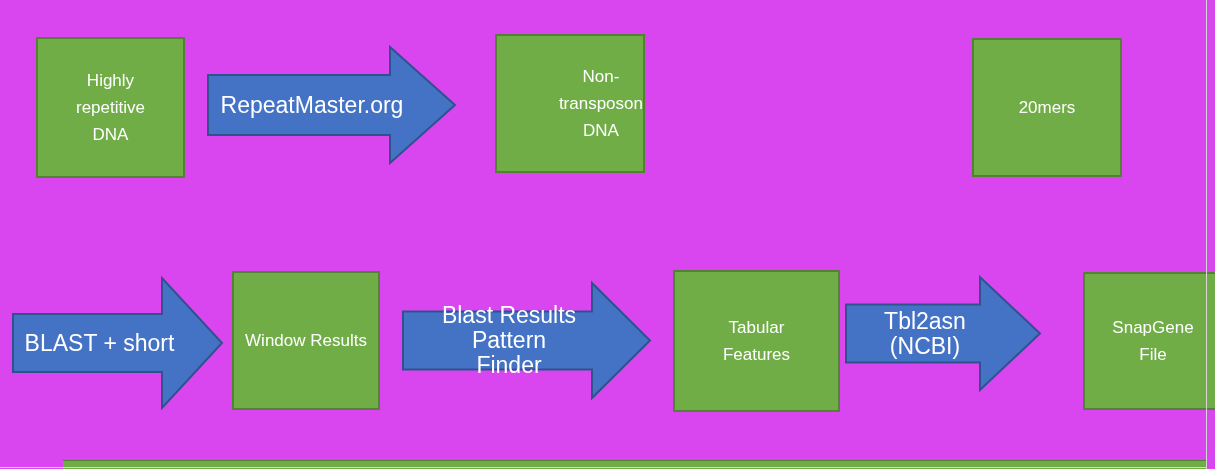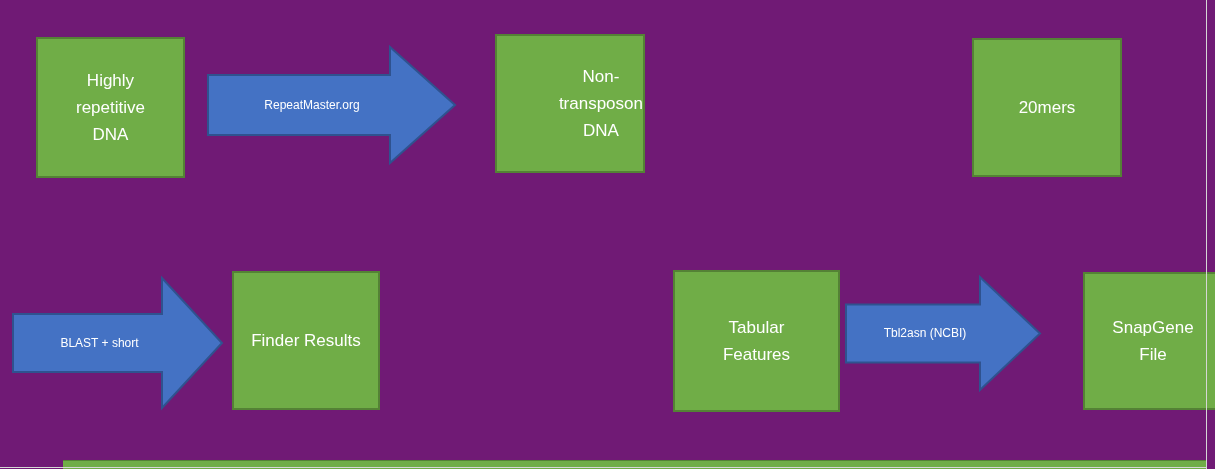--- a/index.html
+++ b/index.html
@@ -3,37 +3,37 @@
 <meta charset="utf-8">
 <style>
   :root{
     --box-fill:#70ad47; --box-border:#548235;
     --arrow-fill:#4472c4; --arrow-border:#2f528f;
     --label-text:#ffffff; --page-edge:#d6d6d6;
   }
   *{box-sizing:border-box;}
   html,body{margin:0;padding:0;background:#ffffff;}
   .canvas{
-    position:relative; width:1215px; height:469px; background:#701a75;
+    position:relative; width:1215px; height:469px; background:#d946ef;
     overflow:hidden; font-family:"Liberation Sans", sans-serif;
   }
   .gbox{
     position:absolute; background:var(--box-fill);
     border:2px solid var(--box-border);
     display:flex; align-items:center; justify-content:center;
   }
   .gbox .lbl{
     color:var(--label-text); font-size:17px; line-height:27px;
     text-align:center; white-space:pre-line;
   }
   .barrow{position:absolute;}
   .barrow svg{position:absolute; left:0; top:0; overflow:visible; display:block;}
   .barrow .lbl{
     position:absolute; inset:0; display:flex; align-items:center; justify-content:center;
-    color:var(--label-text); font-size:12px; line-height:25px;
+    color:var(--label-text); font-size:23px; line-height:25px;
     text-align:center; white-space:pre-line;
   }
   
   .box1{left:36px;  top:37px;  width:149px; height:141px;}
   .arr1{left:208px; top:47px;  width:247px; height:116px;} .arr1 .lbl{padding-right:39px;}
   .box2{left:495px; top:34px;  width:150px; height:139px;justify-content:flex-end;}
   .arr2{left:692px; top:50px;  width:246px; height:115px;} .arr2 .lbl{padding-right:35px;}
   .box3{left:972px; top:38px;  width:150px; height:139px;}
   
   .arr3{left:13px;  top:278px; width:209px; height:130px;padding-left:24px;} .arr3 .lbl{padding-right:36px;}
@@ -80,23 +80,30 @@
   </div>
 
   <div class="barrow arr3">
     <svg width="209" height="130" viewBox="0 0 209 130">
       <polygon points="0,36 149,36 149,0 209,65 149,130 149,94 0,94" fill="var(--arrow-fill,#4472c4)" stroke="var(--arrow-border,#2f528f)" stroke-width="2"></polygon>
     </svg>
     <div class="lbl">BLAST + short</div>
   </div>
 
   <div class="gbox box4">
-    <div class="lbl">Finder Results</div>
+    <div class="lbl">Window Results</div>
   </div>
 
+  <div class="barrow arr4">
+    <svg width="247" height="115" viewBox="0 0 247 115">
+      <polygon points="0,28.5 189,28.5 189,0 247,57.5 189,115 189,86.5 0,86.5" fill="var(--arrow-fill,#4472c4)" stroke="var(--arrow-border,#2f528f)" stroke-width="2"></polygon>
+    </svg>
+    <div class="lbl">Blast Results Pattern
+Finder</div>
+  </div>
 
   <div class="gbox box5">
     <div class="lbl">Tabular
 Features</div>
   </div>
 
   <div class="barrow arr5">
     <svg width="194" height="113" viewBox="0 0 194 113">
       <polygon points="0,27.5 134,27.5 134,0 194,56.5 134,113 134,85.5 0,85.5" fill="var(--arrow-fill,#4472c4)" stroke="var(--arrow-border,#2f528f)" stroke-width="2"></polygon>
     </svg>

